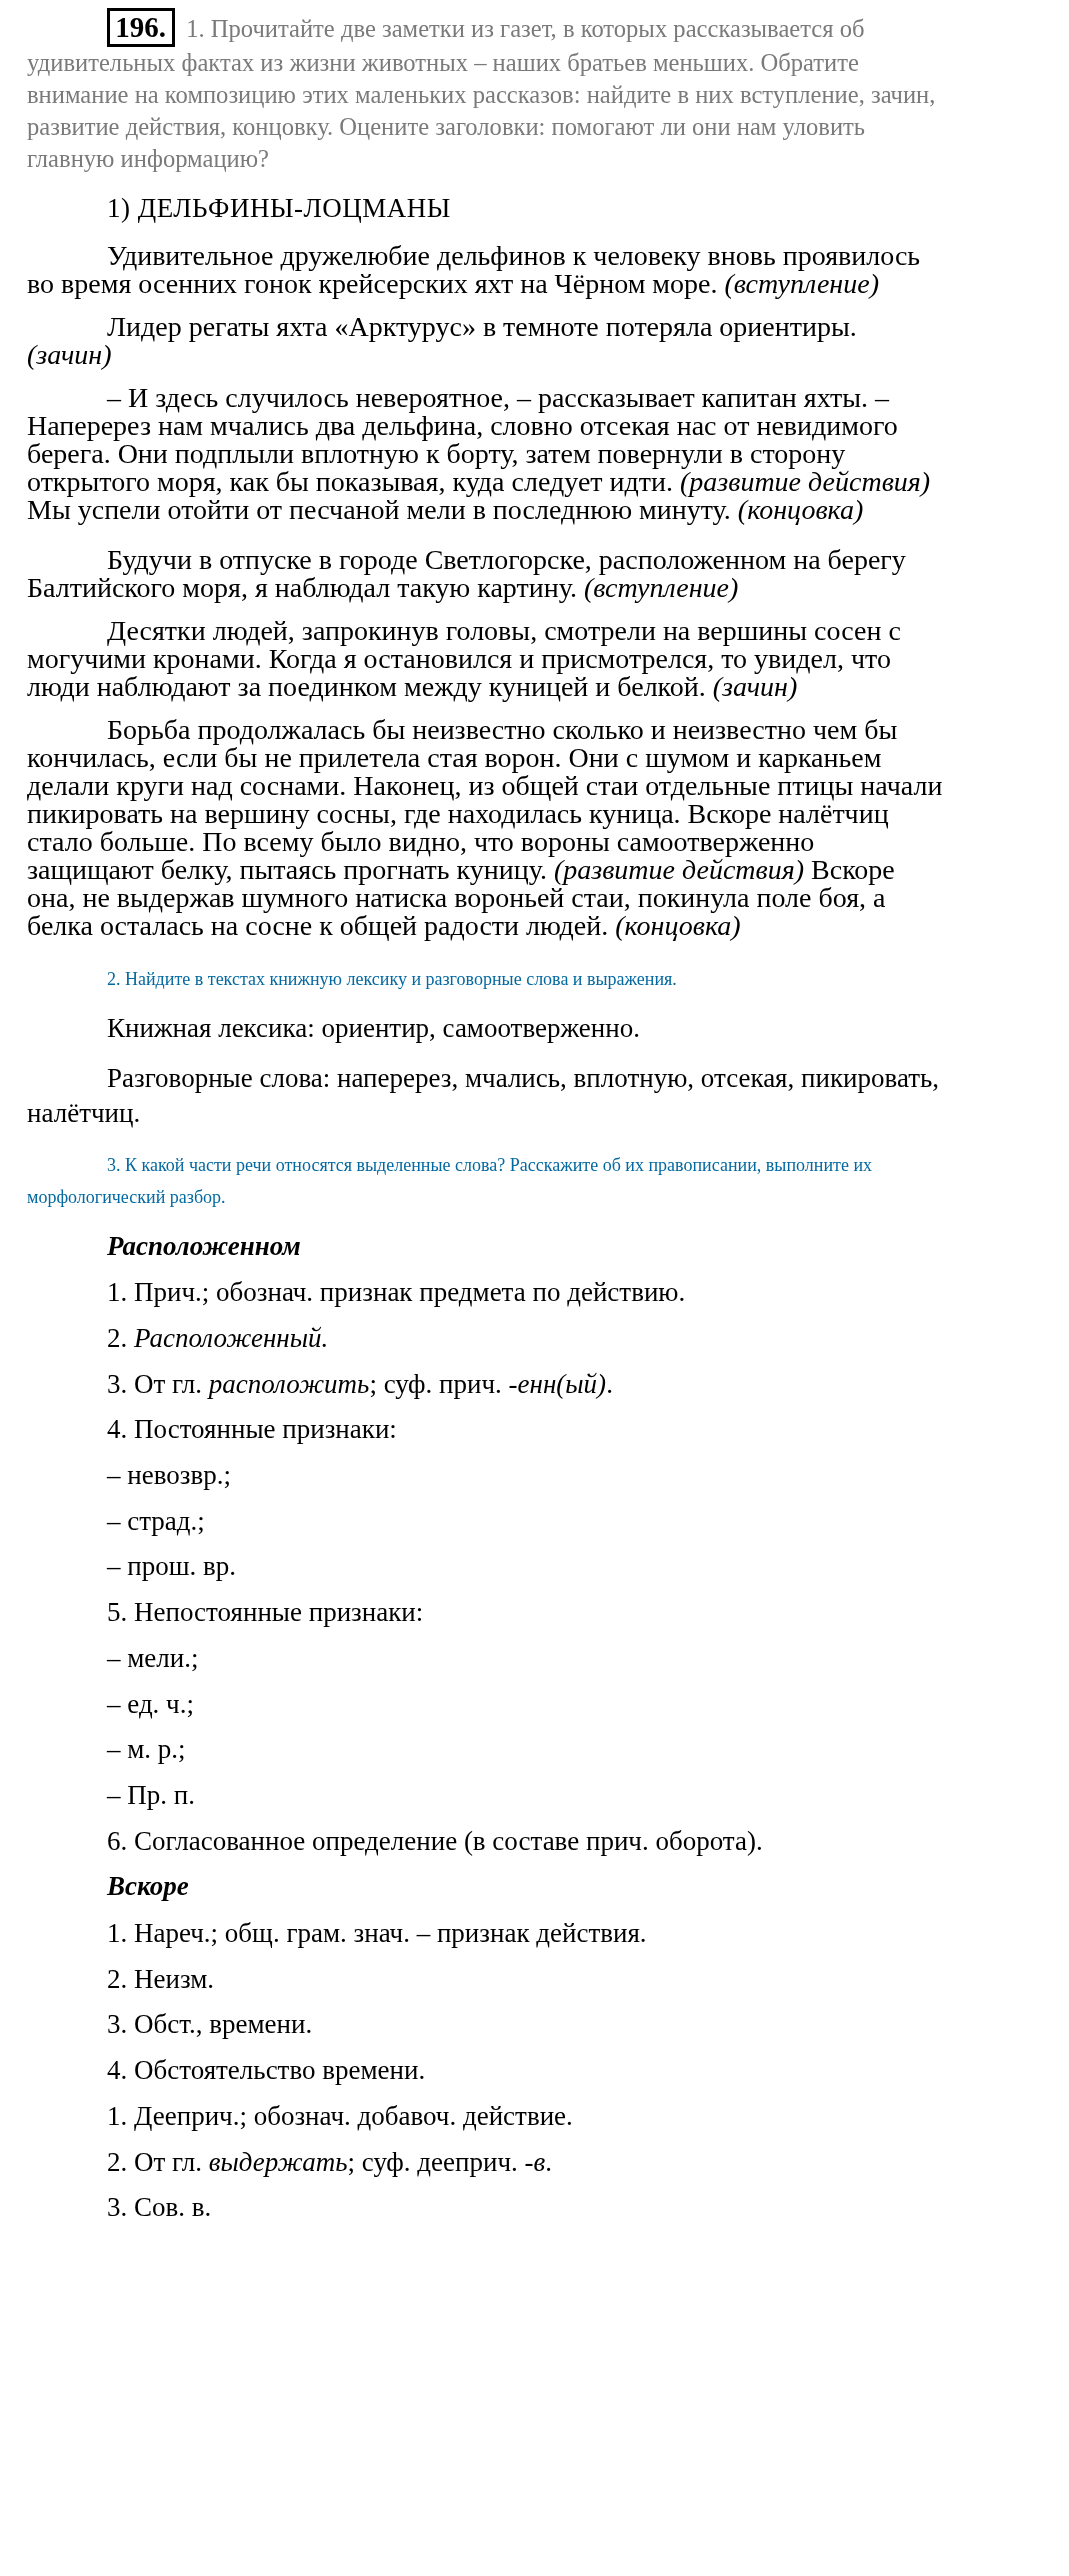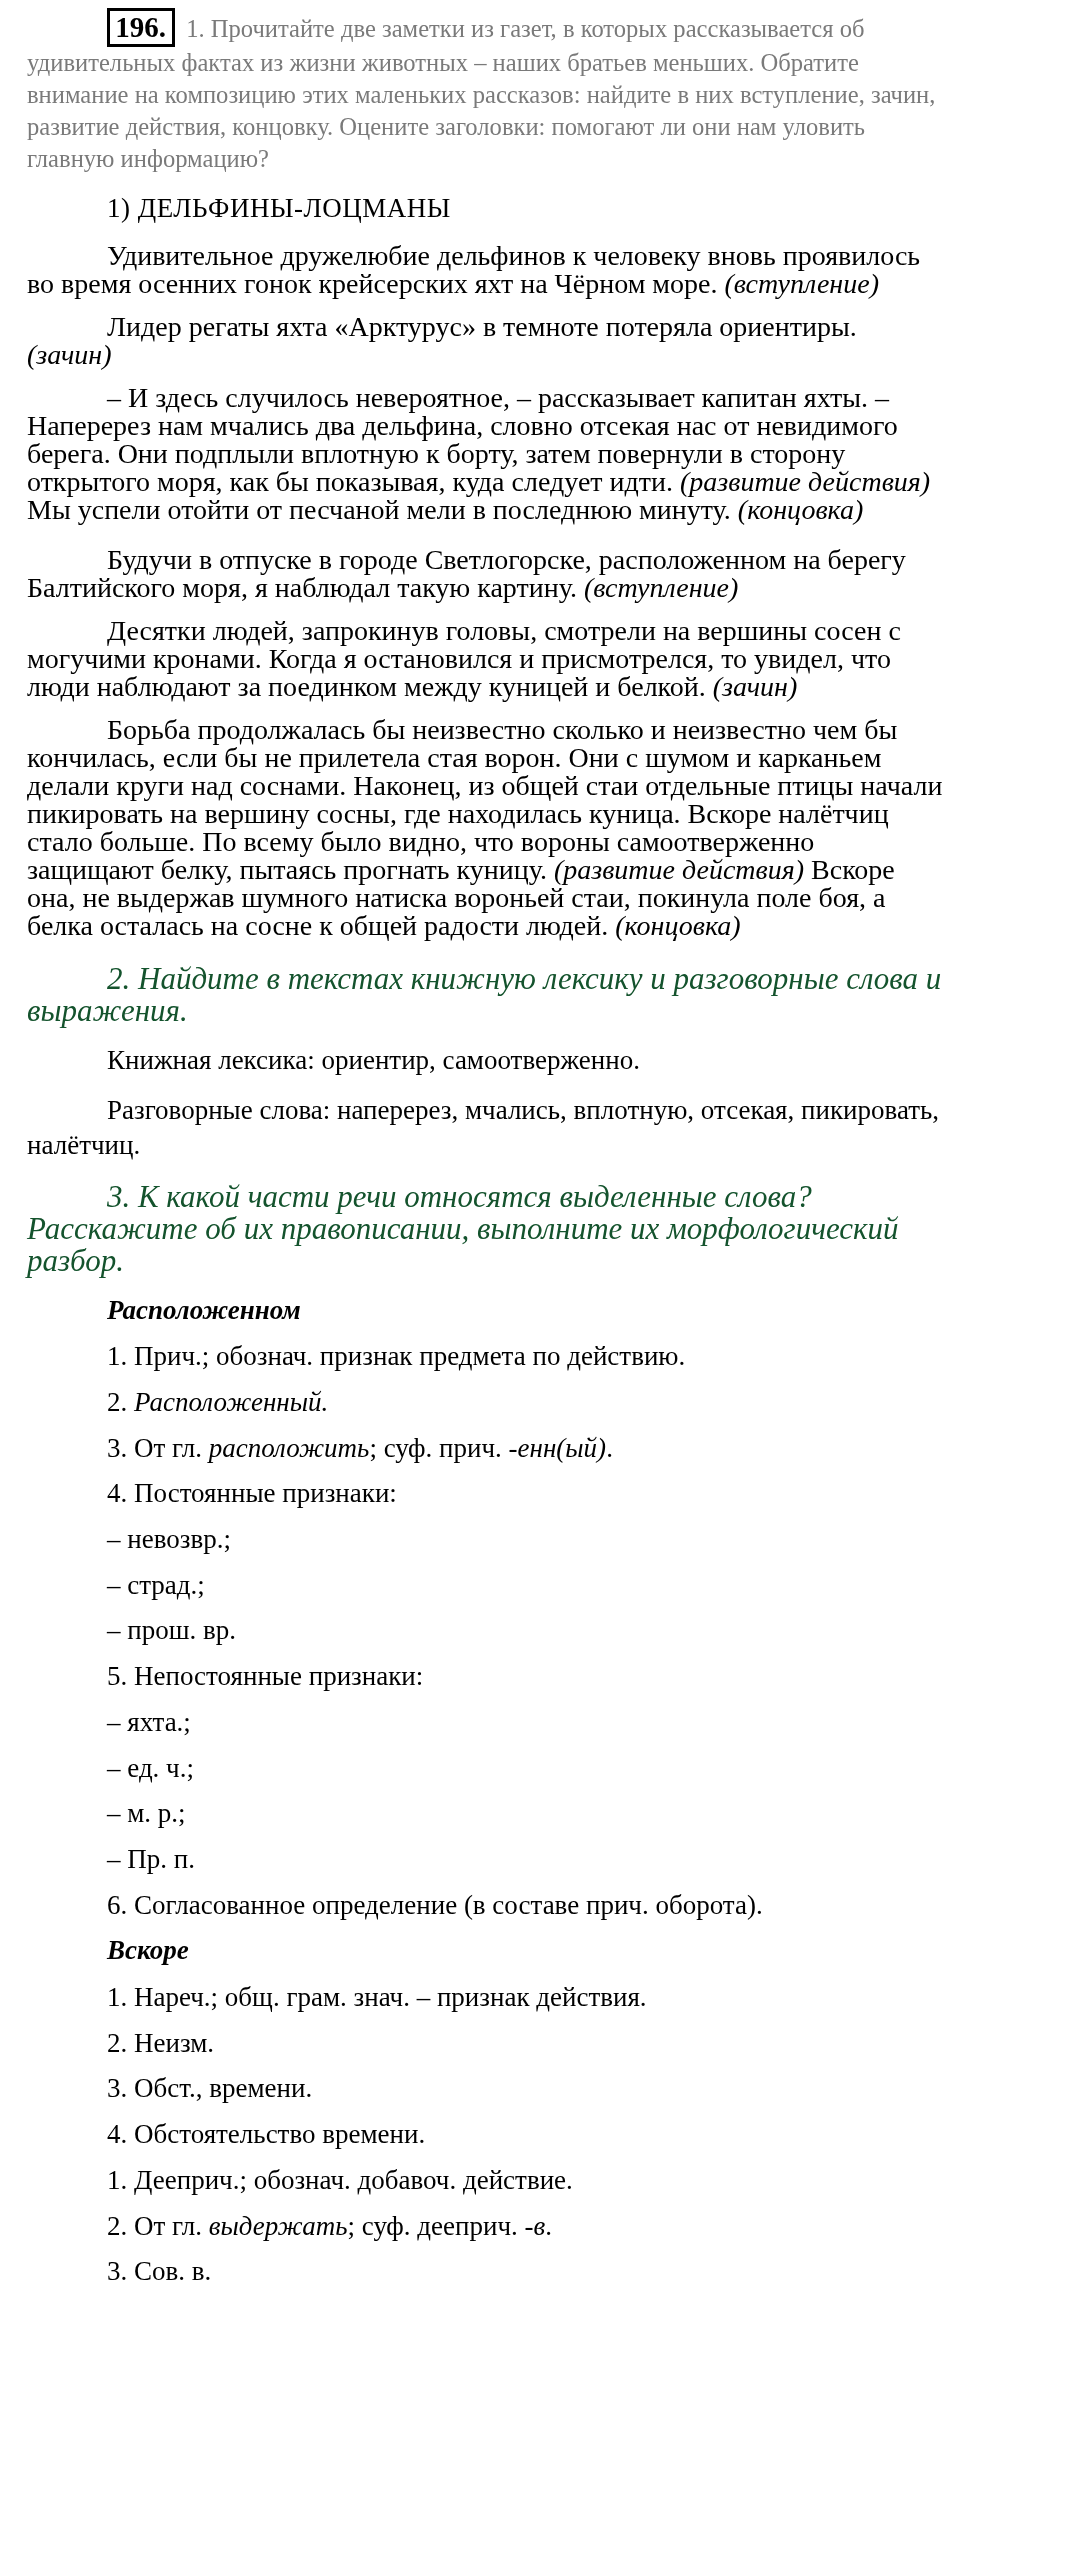--- a/index.html
+++ b/index.html
@@ -48,26 +48,25 @@
   }
   .para {
     font-size: 28px;
     line-height: 28px;
     margin: 0 0 15px 0;
     text-indent: 80px;
   }
   .story-block { margin: 0 0 22.5px 0; }
   .it { font-style: italic; }
   .small-task {
-    font-size: 31px;
+    font-size: 18px;
     line-height: 32px;
-    color: #14532d;
+    color: #0369a1;
     text-indent: 80px;
     margin: 18px 0 16px 0;
-    font-style: italic;
   }
   .answer {
     font-size: 27px;
     line-height: 35px;
     text-indent: 80px;
     margin: 0 0 15px 0;
   }
   .analysis { padding-left: 80px; }
   .word-heading {
     font-size: 27px;
@@ -114,21 +113,21 @@
   <div class="analysis">
       <h3 class="word-heading">Расположенном</h3>
       <p class="item"><span>1. Прич.; обознач. признак предмета по действию.</span></p>
       <p class="item"><span>2. </span><span class="it">Расположенный.</span></p>
       <p class="item"><span>3. От гл. </span><span class="it">расположить</span><span>; суф. прич. </span><span class="it">-енн(ый)</span><span>.</span></p>
       <p class="item"><span>4. Постоянные признаки:</span></p>
       <p class="item"><span>– невозвр.;</span></p>
       <p class="item"><span>– страд.;</span></p>
       <p class="item"><span>– прош. вр.</span></p>
       <p class="item"><span>5. Непостоянные признаки:</span></p>
-      <p class="item"><span>– яхта.;</span></p>
+      <p class="item"><span>– мели.;</span></p>
       <p class="item"><span>– ед. ч.;</span></p>
       <p class="item"><span>– м. р.;</span></p>
       <p class="item"><span>– Пр. п.</span></p>
       <p class="item"><span>6. Согласованное определение (в составе прич. оборота).</span></p>
       <h3 class="word-heading">Вскоре</h3>
       <p class="item"><span>1. Нареч.; общ. грам. знач. – признак действия.</span></p>
       <p class="item"><span>2. Неизм.</span></p>
       <p class="item"><span>3. Обст., времени.</span></p>
       <p class="item"><span>4. Обстоятельство времени.</span></p>
       <p class="item"><span>1. Дееприч.; обознач. добавоч. действие.</span></p>

